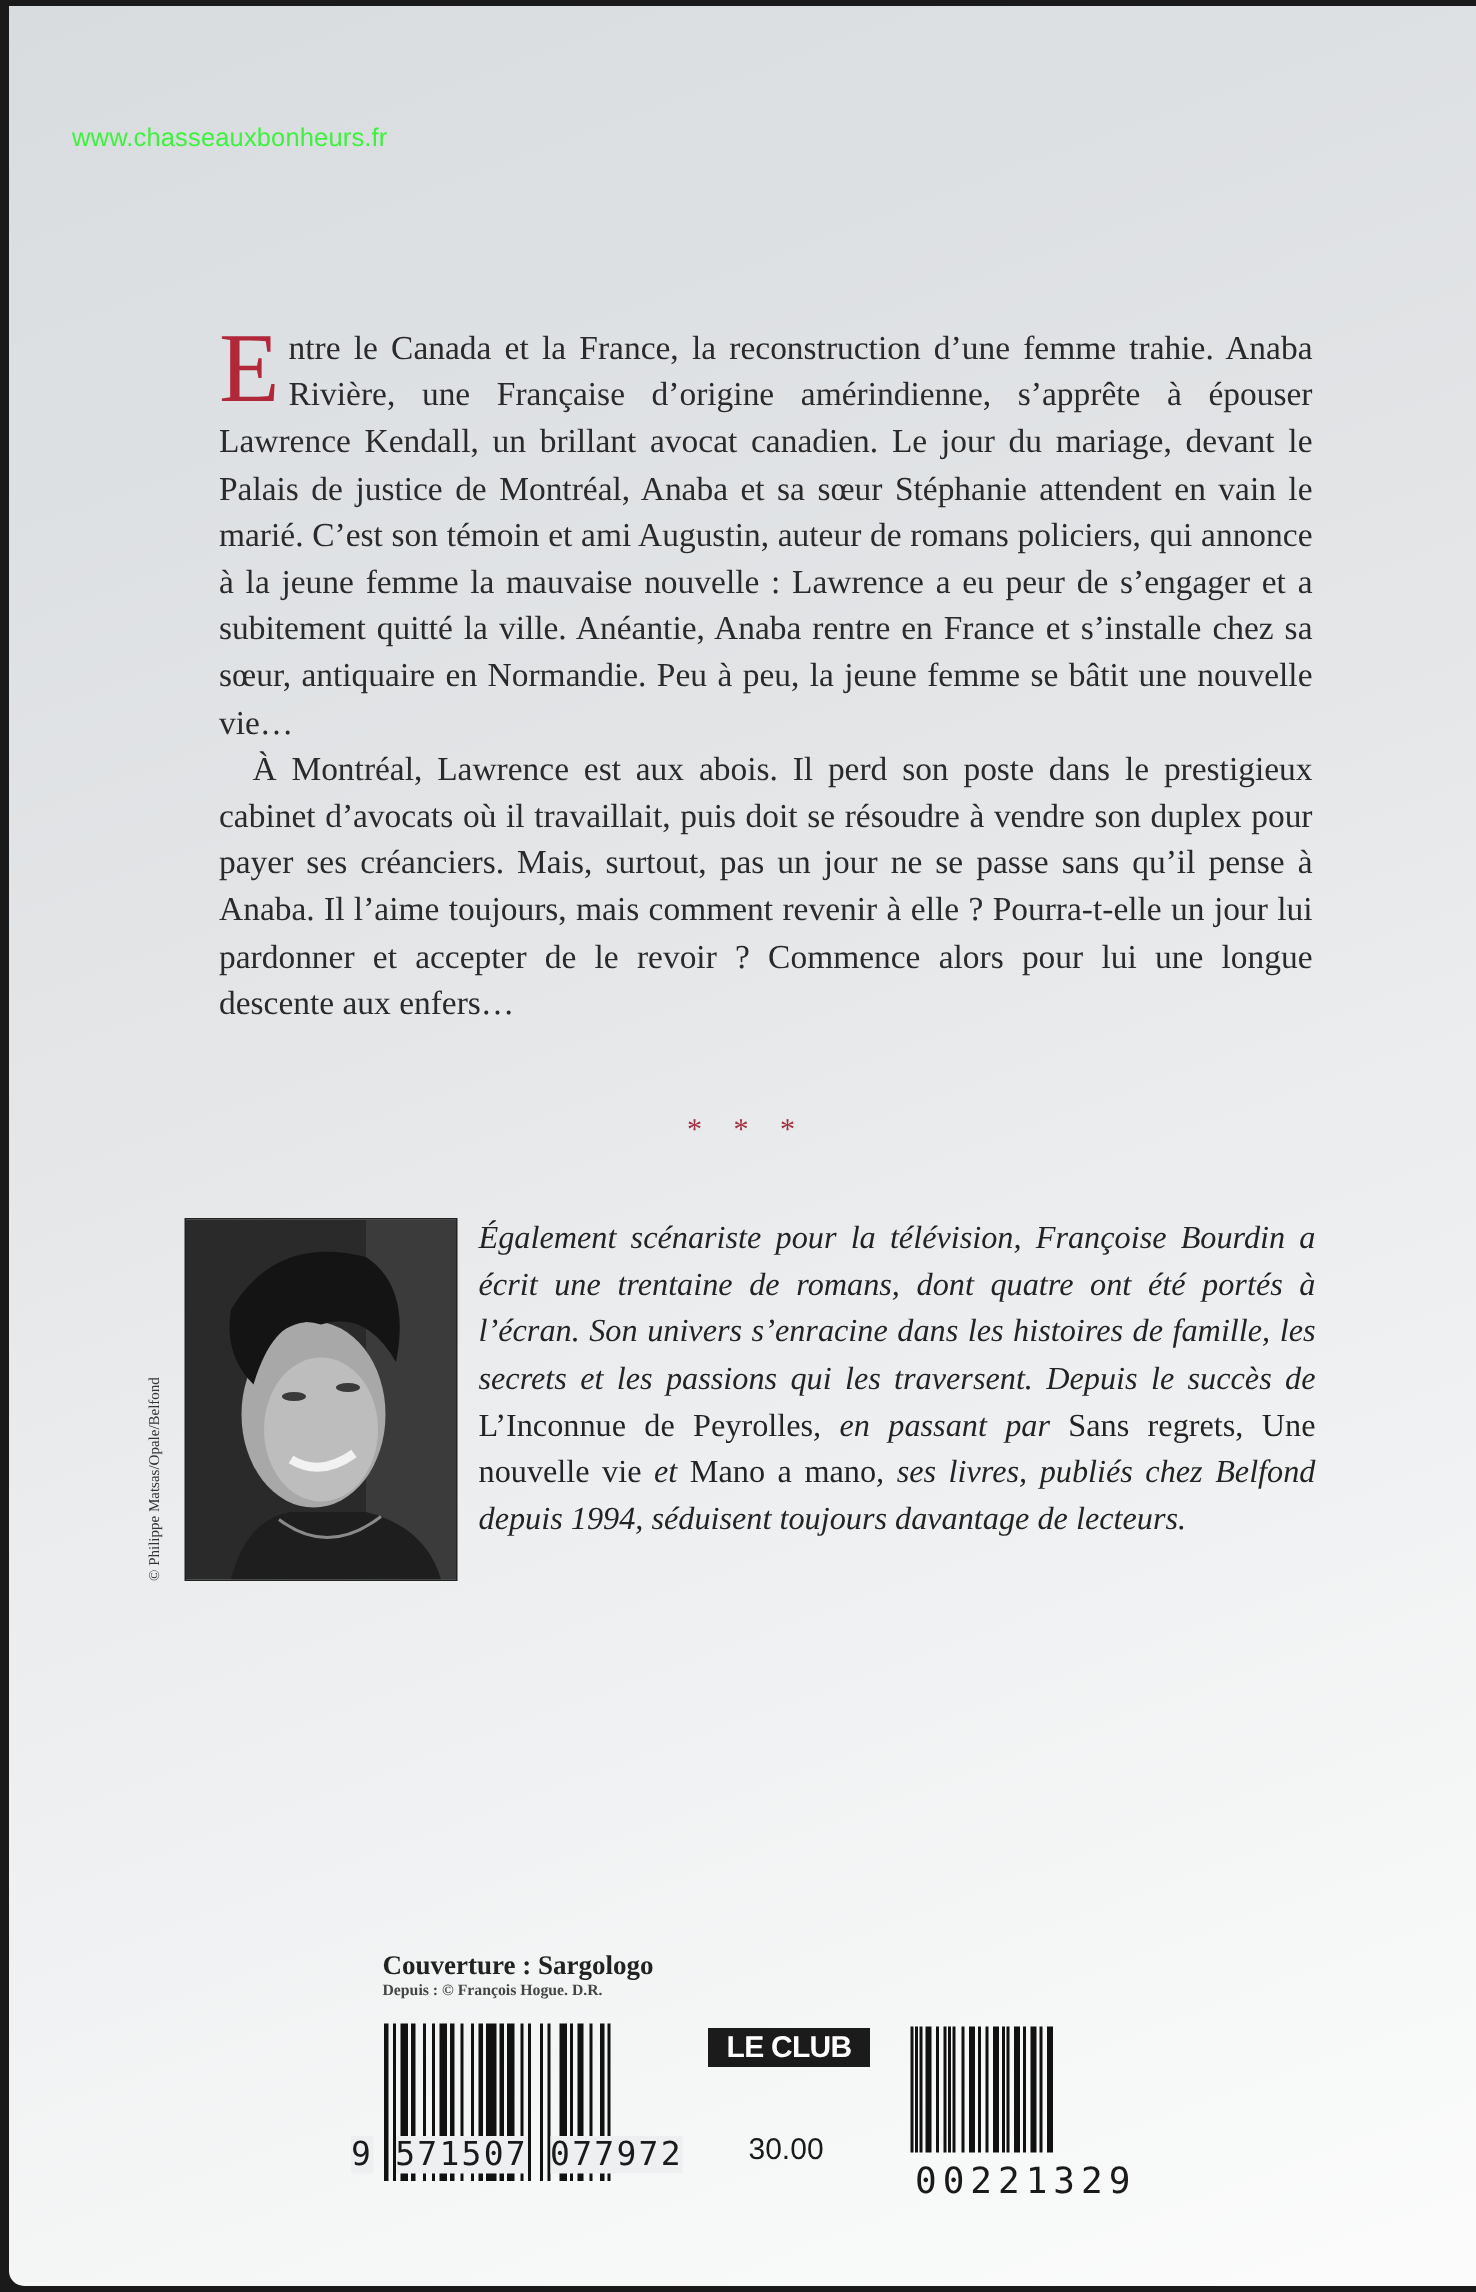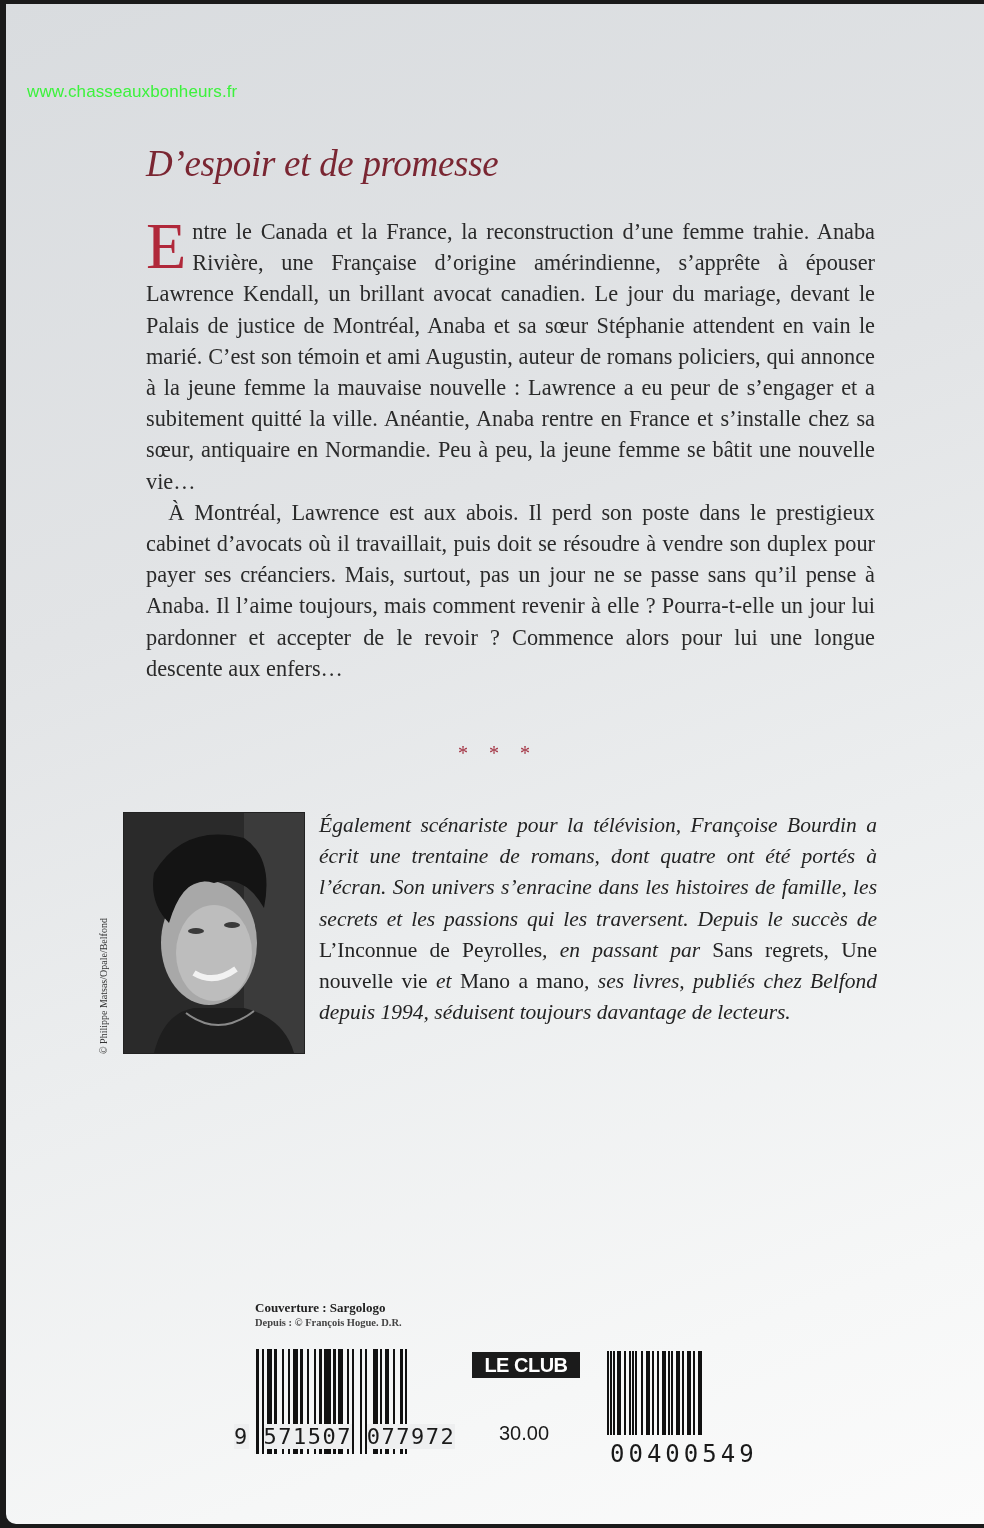--- a/index.html
+++ b/index.html
@@ -8,21 +8,21 @@
       background: #1a1a1a;
       position: relative;
       font-family: "Liberation Serif", "DejaVu Serif", serif;
     }
     .page {
       position: absolute; left: 6px; top: 4px; width: 978px; height: 1520px;
       background: linear-gradient(160deg, #d9dcdf 0%, #e2e4e6 35%, #eceeef 60%, #f6f7f7 85%, #fbfbfb 100%);
       border-bottom-left-radius: 10px;
     }
     .watermark {
-      position: absolute; left: 21px; top: 78px;
+      position: absolute; left: 42px; top: 78px;
       font-family: "Liberation Sans", "DejaVu Sans", sans-serif;
       font-size: 17px; color: #3cf23c; letter-spacing: 0.1px;
     }
     .title {
       position: absolute; left: 140px; top: 138px;
       font-style: italic; font-size: 37px; color: #7a2632;
       letter-spacing: -0.3px;
     }
     .synopsis {
       position: absolute; left: 140px; top: 212px; width: 729px;
@@ -51,21 +51,21 @@
     }
     .bio {
       position: absolute; left: 313px; top: 806px; width: 558px;
       font-size: 21.5px; line-height: 31.2px; color: #232323;
       text-align: justify; font-style: italic;
     }
     .bio .up { font-style: normal; }
     .credits {
       position: absolute; left: 249px; top: 1296px; color: #222;
     }
-    .credits .c1 { font-size: 13px; font-weight: bold; }
+    .credits .c1 { font-size: 18px; font-weight: bold; }
     .credits .c2 { font-size: 10.5px; font-weight: bold; color: #444; margin-top: 1px; }
     .barcode {
       position: absolute; display: flex; align-items: stretch;
     }
     .barcode span { display: block; background: #111; height: 100%; }
     .barcode span.g { background: transparent; }
     .isbn-barcode { left: 250px; top: 1345px; height: 105px; }
     .ean-digits {
       position: absolute; left: 228px; top: 1420px;
       font-family: "DejaVu Sans Mono", "Liberation Mono", monospace;
@@ -91,21 +91,20 @@
       font-size: 24px; color: #1a1a1a; letter-spacing: 4px;
     }
   </style>
 </head>
 <body>
 
 <div class="page">
 
   <div class="watermark">www.chasseauxbonheurs.fr</div>
 
-  <div class="title">D’espoir et de promesse</div>
 
   <div class="synopsis">
     <p><span class="dropcap">E</span><span>ntre le Canada et la France, la reconstruction d’une femme trahie. Anaba Rivière, une Française d’origine amérindienne, s’apprête à épouser Lawrence Kendall, un brillant avocat canadien. Le jour du mariage, devant le Palais de justice de Montréal, Anaba et sa sœur Stéphanie attendent en vain le marié. C’est son témoin et ami Augustin, auteur de romans policiers, qui annonce à la jeune femme la mauvaise nouvelle : Lawrence a eu peur de s’engager et a subitement quitté la ville. Anéantie, Anaba rentre en France et s’installe chez sa sœur, antiquaire en Normandie. Peu à peu, la jeune femme se bâtit une nouvelle vie…</span></p>
     <p>À Montréal, Lawrence est aux abois. Il perd son poste dans le prestigieux cabinet d’avocats où il travaillait, puis doit se résoudre à vendre son duplex pour payer ses créanciers. Mais, surtout, pas un jour ne se passe sans qu’il pense à Anaba. Il l’aime toujours, mais comment revenir à elle ? Pourra-t-elle un jour lui pardonner et accepter de le revoir ? Commence alors pour lui une longue descente aux enfers…</p>
   </div>
 
   <div class="stars">* * *</div>
 
   <div class="photo-credit">© Philippe Matsas/Opale/Belfond</div>
 
@@ -219,15 +218,15 @@
       <span style="width:4px"></span>
       <span class="g" style="width:2px"></span>
       <span style="width:2px"></span>
       <span class="g" style="width:3px"></span>
       <span style="width:4px"></span>
       <span class="g" style="width:2px"></span>
       <span style="width:2px"></span>
       <span class="g" style="width:3px"></span>
       <span style="width:4px"></span>
   </div>
-  <div class="club-digits">00400549</div>
+  <div class="club-digits">00221329</div>
 
 </div>
 
 </body></html>

